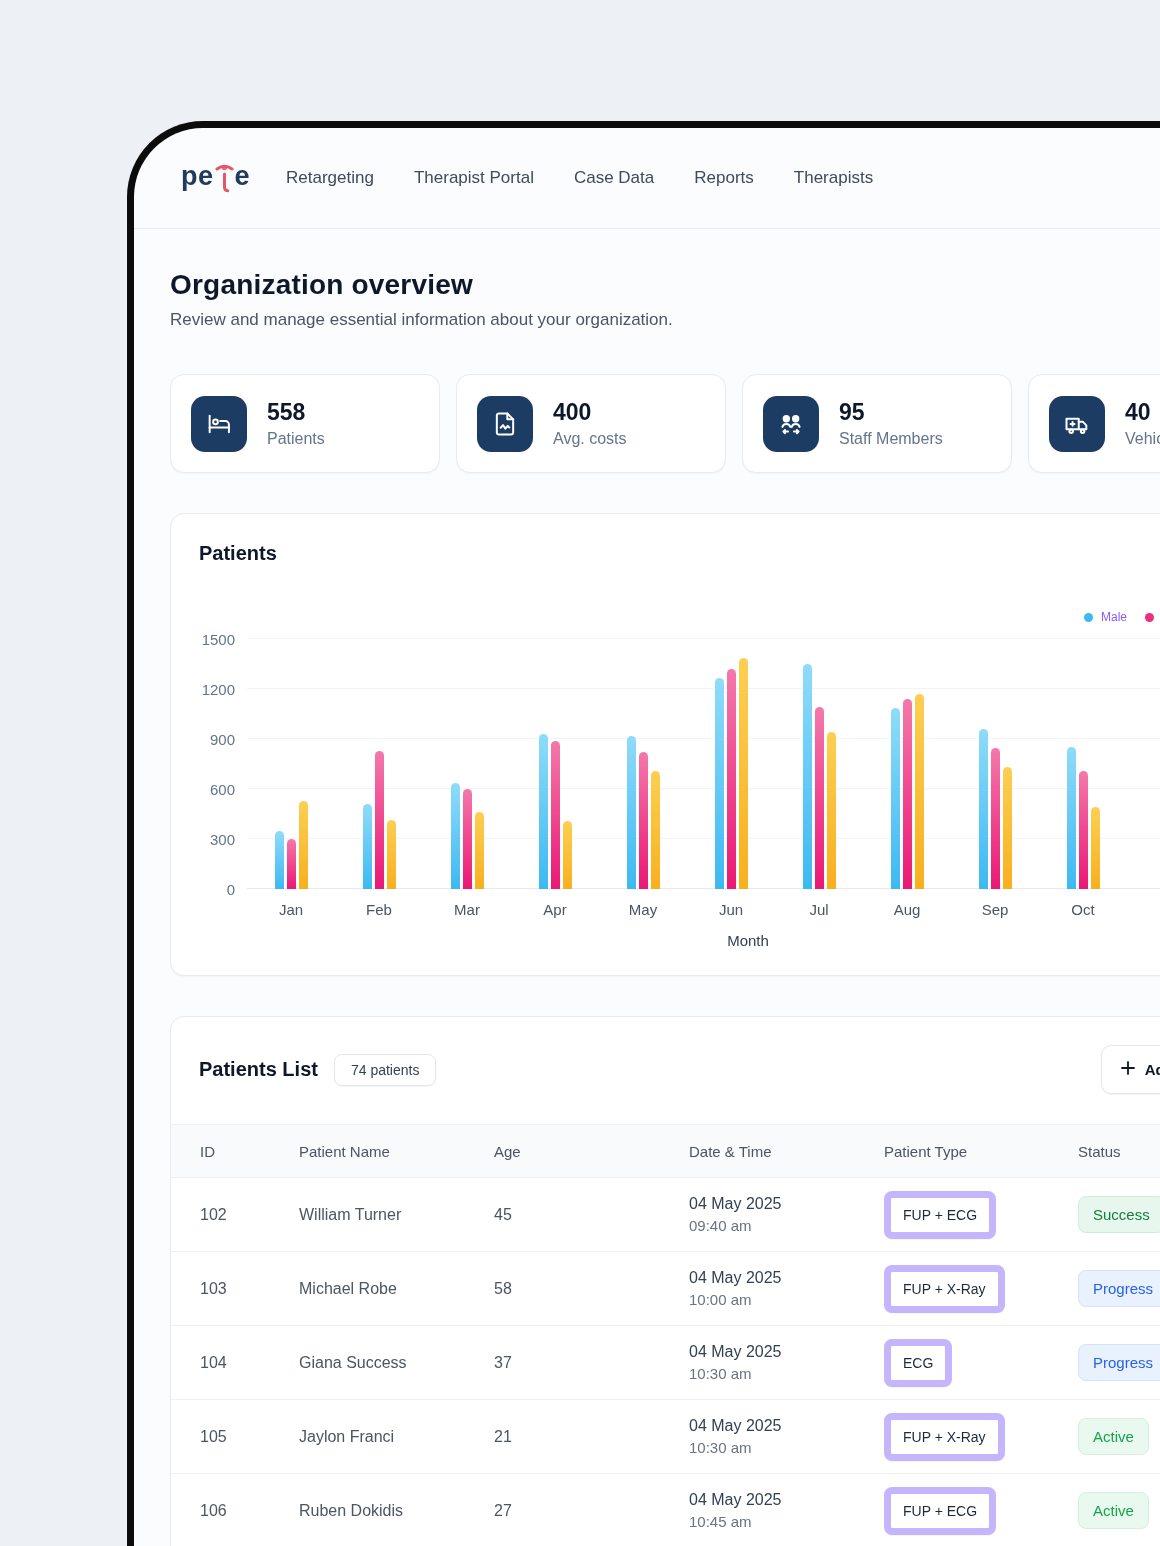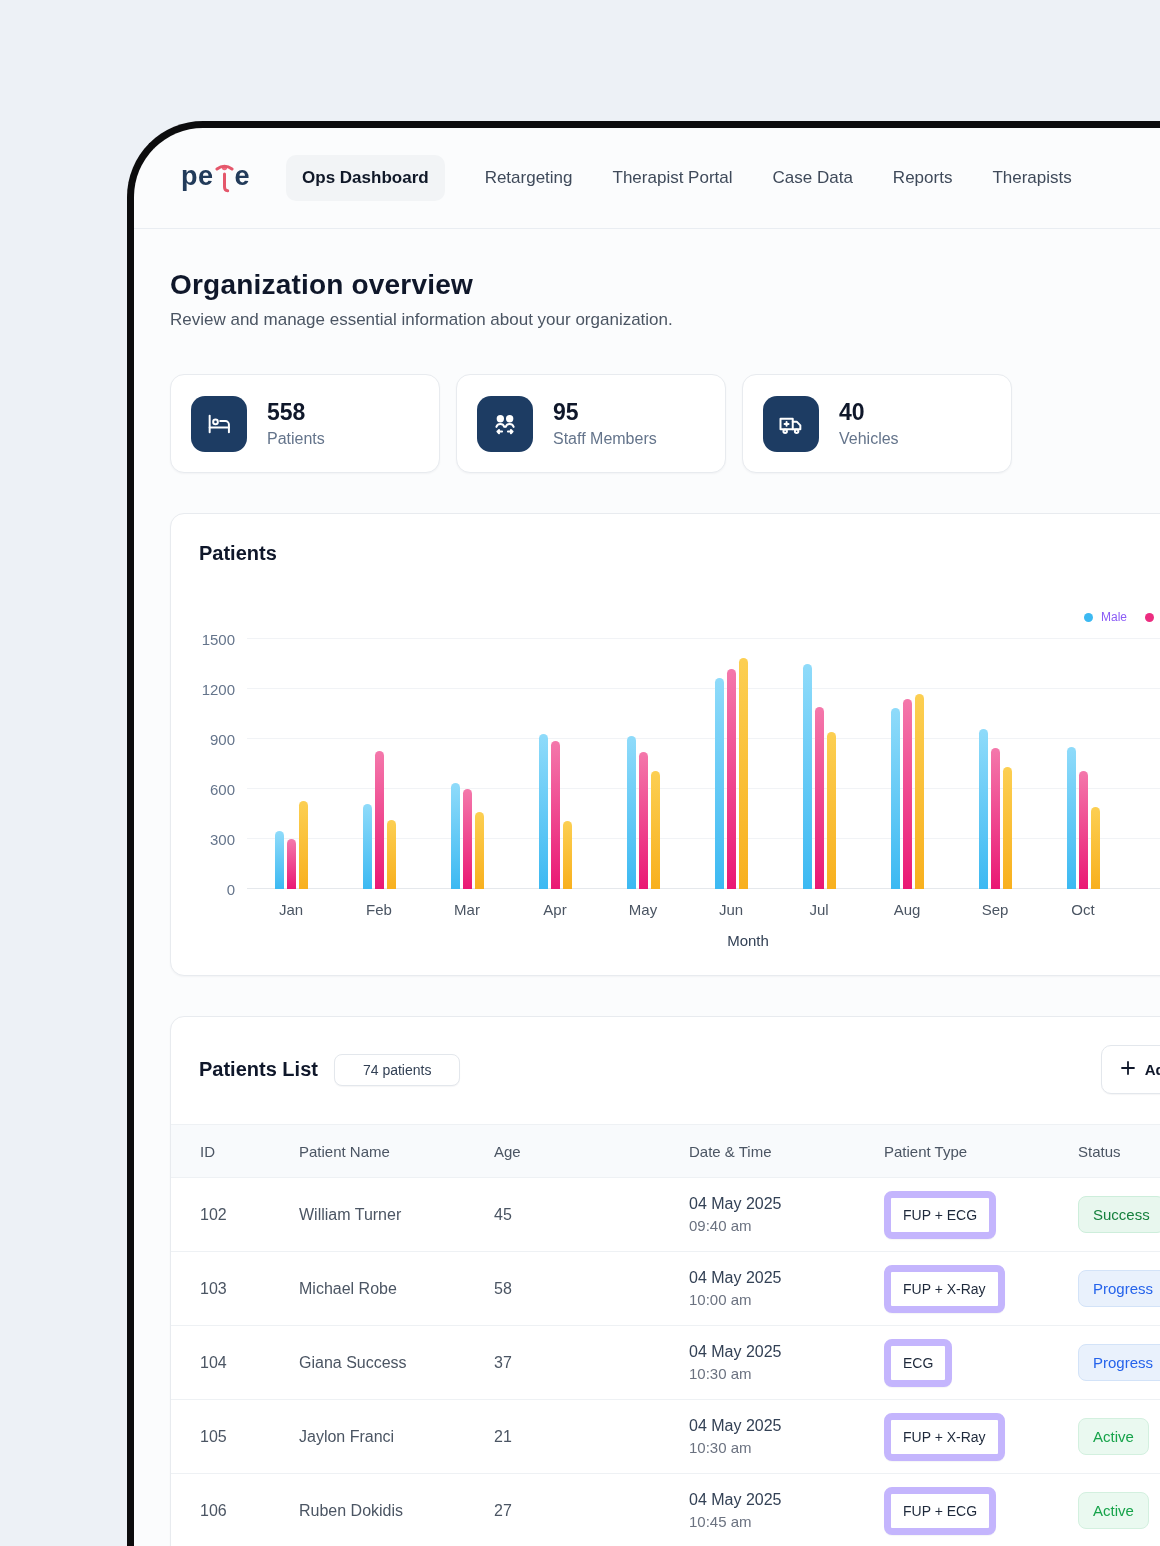--- a/index.html
+++ b/index.html
@@ -85,21 +85,21 @@
   .xaxis-title { margin:14px 0 0 48px; width:1002px; text-align:center; font-size:15px; color:#334155; }
   
   .list-card {
     margin-top:40px; width:1106px; min-height:560px;
     background:#fff; border:1px solid #e8ebef; border-radius:14px;
     padding-top:28px; box-shadow:0 1px 2px rgba(16,24,40,.04);
   }
   .list-header { display:flex; align-items:center; padding:0 28px; }
   .count-badge {
     margin-left:16px; font-size:14px; color:#334155;
-    border:1px solid #e3e7ec; border-radius:8px; padding:7px 28px;
+    border:1px solid #e3e7ec; border-radius:8px; padding:7px 16px;
     background:#fff; box-shadow:0 1px 1px rgba(16,24,40,.04);
   }
   .add-btn {
     margin-left:auto; display:flex; align-items:center; gap:9px;
     border:1px solid #e3e7ec; border-radius:10px; background:#fff;
     padding:14px 18px; font-size:15px; font-weight:600; color:#0f172a;
     cursor:pointer; white-space:nowrap; box-shadow:0 1px 1px rgba(16,24,40,.04);
     font-family:"Liberation Sans", sans-serif;
   }
   .table { margin-top:30px; }
@@ -140,21 +140,20 @@
       <span class="t-icon">
         <svg width="19" height="32" viewBox="0 0 19 32" fill="none">
           <circle cx="9.5" cy="4.6" r="2.7" fill="#f0697e"></circle>
           <path d="M2 16 Q9.5 21.5 17 16" stroke="#e4576b" stroke-width="3" stroke-linecap="round" fill="none" transform="translate(0,-5) scale(1,-1) translate(0,-27)"></path>
           <path d="M9.5 11 v13 c0 2.4 1.4 3.6 3.2 3.8" stroke="#e4576b" stroke-width="3" stroke-linecap="round" fill="none"></path>
         </svg>
       </span>
       <span>e</span>
     </div>
     <div class="nav-items" id="nav-items">
-        <div class="nav-item active">Ops Dashboard</div>
         <div class="nav-item">Retargeting</div>
         <div class="nav-item">Therapist Portal</div>
         <div class="nav-item">Case Data</div>
         <div class="nav-item">Reports</div>
         <div class="nav-item">Therapists</div>
       </div>
   </div>
 
   <div class="main">
     <div class="page-title">Organization overview</div>
@@ -166,20 +165,33 @@
             <svg width="28" height="28" viewBox="0 0 24 24" fill="none" stroke="#fff" stroke-width="1.7" stroke-linecap="round" stroke-linejoin="round">
               <path d="M4 5v14"></path>
               <circle cx="9" cy="10.2" r="2"></circle>
               <path d="M13 9.5h4.5a3 3 0 0 1 3 3V19"></path>
               <path d="M4 15h16.5"></path>
             </svg>
           </div>
           <div>
             <div class="stat-value">558</div>
             <div class="stat-label">Patients</div>
+          </div>
+        </div>
+        <div class="stat-card">
+          <div class="icon-tile">
+            <svg width="28" height="28" viewBox="0 0 24 24" fill="none" stroke="#fff" stroke-width="1.7" stroke-linecap="round" stroke-linejoin="round">
+              <path d="M14 3H7a2 2 0 0 0-2 2v14a2 2 0 0 0 2 2h10a2 2 0 0 0 2-2V8z"></path>
+              <path d="M14 3v5h5"></path>
+              <path d="M8.3 15.2l2-2.2 2 3 2-2.4 1.4 1.4"></path>
+            </svg>
+          </div>
+          <div>
+            <div class="stat-value">400</div>
+            <div class="stat-label">Avg. costs</div>
           </div>
         </div>
         <div class="stat-card">
           <div class="icon-tile">
             <svg width="28" height="28" viewBox="0 0 24 24" fill="none" stroke="#fff" stroke-width="1.7" stroke-linecap="round" stroke-linejoin="round">
               <circle cx="8" cy="7.5" r="2.3" fill="#fff"></circle>
               <path d="M4.6 14.5a3.6 3.6 0 0 1 6.8 0"></path>
               <circle cx="16" cy="7.5" r="2.3" fill="#fff"></circle>
               <path d="M12.6 14.5a3.6 3.6 0 0 1 6.8 0"></path>
               <path d="M9.5 18.5h-4m0 0l1.4-1.4M5.5 18.5l1.4 1.4"></path>

